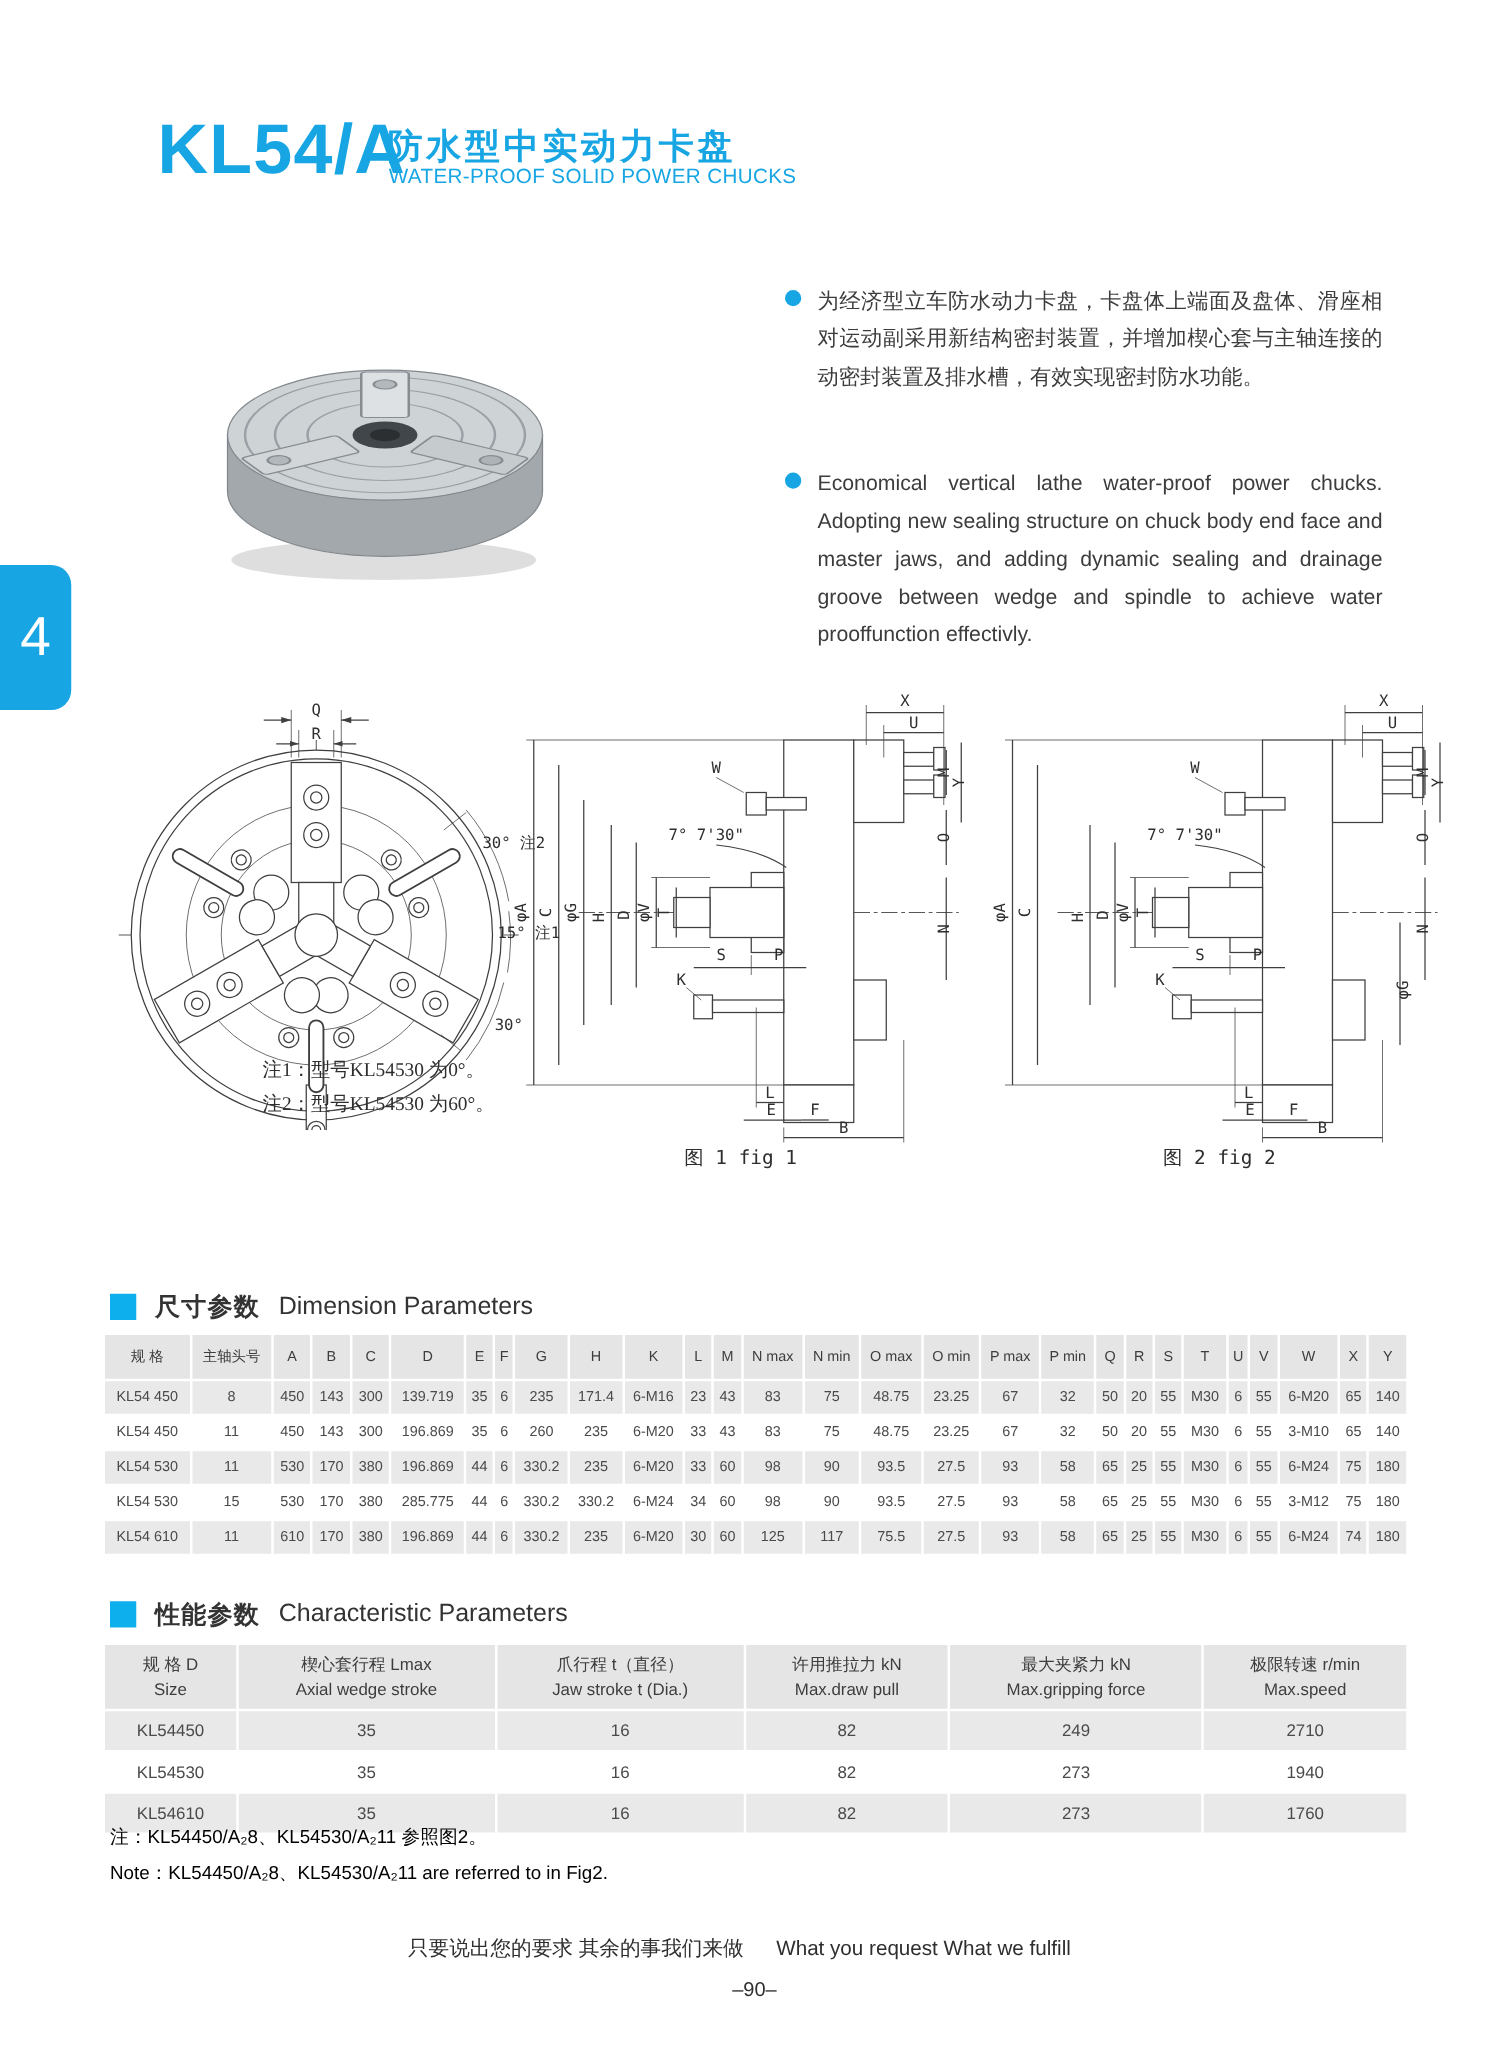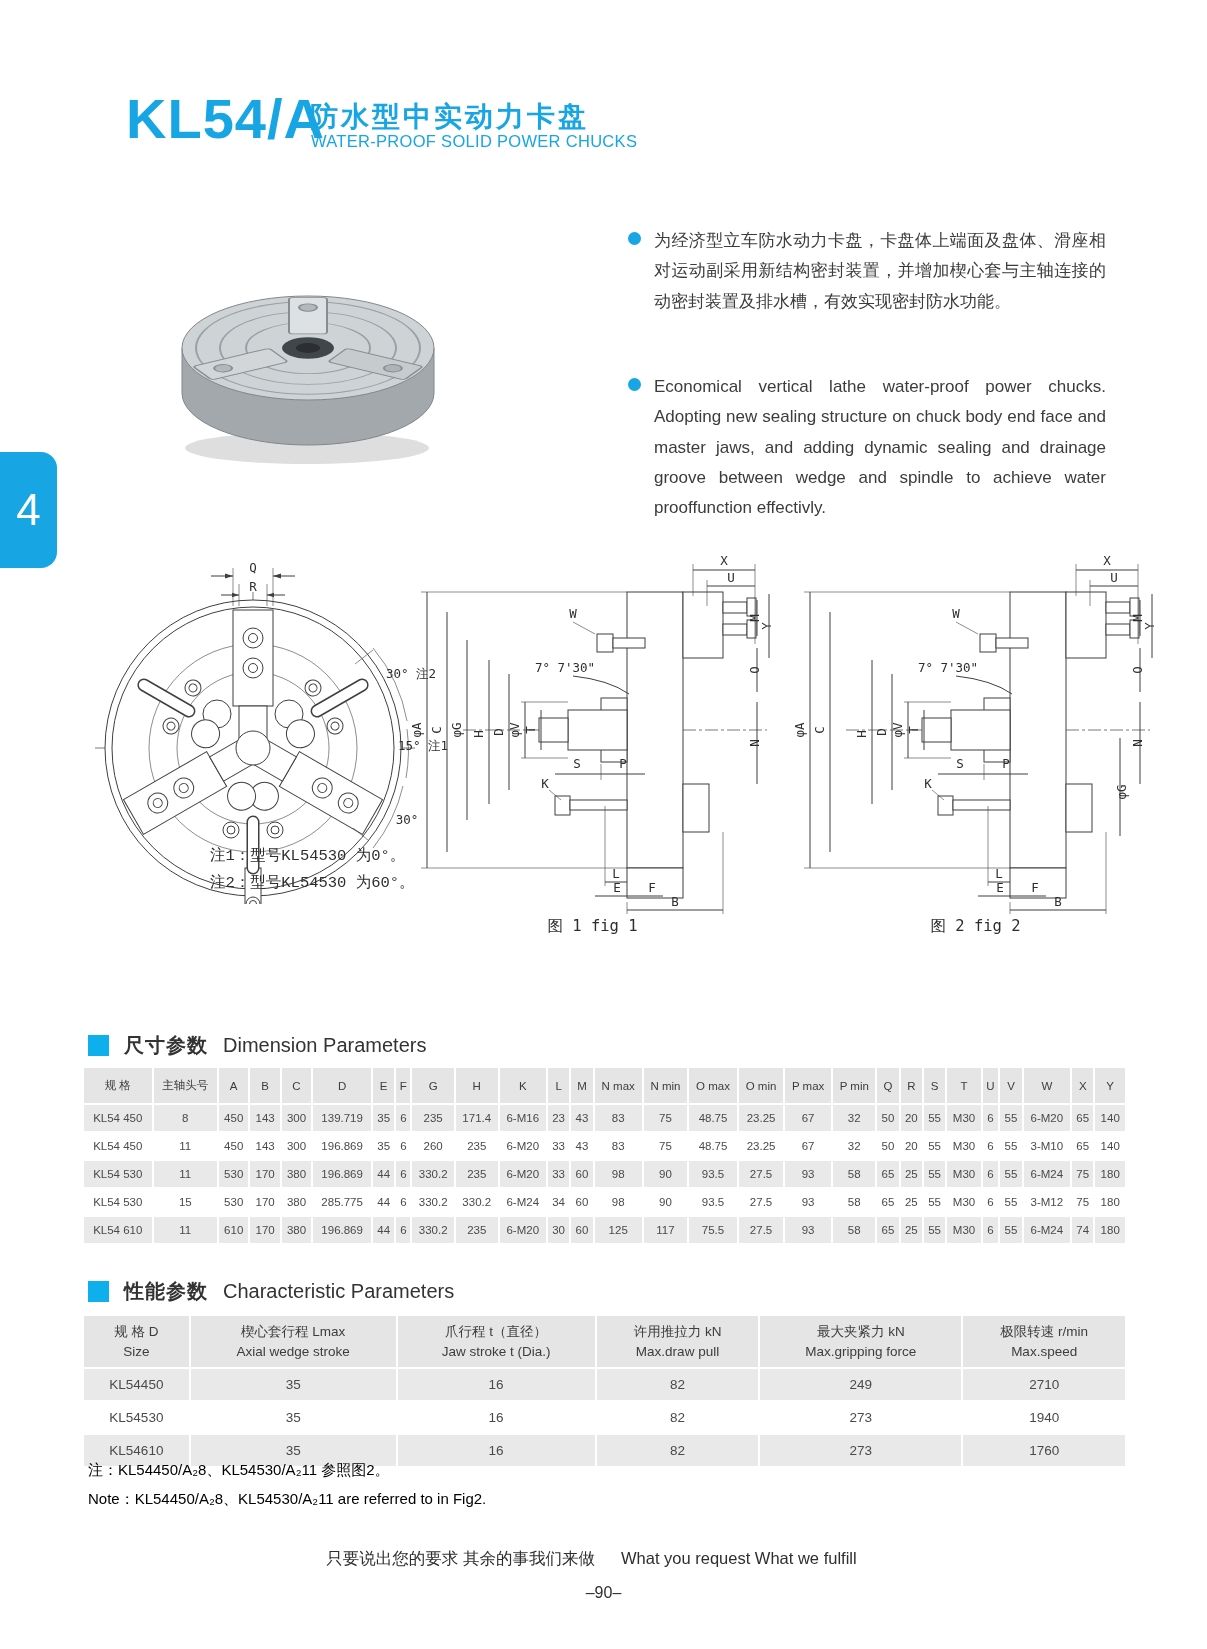--- a/index.html
+++ b/index.html
@@ -27,21 +27,21 @@
 
   
   .drawing{position:absolute;}
   .drawing svg{display:block;}
   .geo{stroke:#3f3f3f;fill:none;stroke-width:1;}
   .geo rect,.geo circle{fill:#fff;}
   .thin{stroke-width:.6;}
   .cl{stroke-dasharray:13 3 3 3;stroke-width:.7;}
   .fig-labels text{font-family:"DejaVu Sans Mono",monospace;font-size:12.5px;fill:#2e2e2e;text-anchor:middle;}
   .front-notes{position:absolute;left:210px;top:843px;font-size:15.5px;line-height:1.75;color:#2e2e2e;
-               font-family:Liberation Mono, monospace;}
+               font-family:Liberation Serif, serif;}
   .fig-caption{position:absolute;top:916px;width:375px;text-align:center;font-size:15.5px;color:#2e2e2e;
                font-family:"DejaVu Sans Mono",monospace;}
 
   
   .section-title{position:absolute;display:flex;align-items:center;gap:15px;font-size:20px;color:#333;}
   .section-title .sq{width:21px;height:21px;background:#0db0ec;}
   .section-title .cn{font-weight:bold;letter-spacing:1px;}
 
   
   .tbl{position:absolute;left:82px;width:1045px;border-collapse:separate;border-spacing:2px 2px;}

